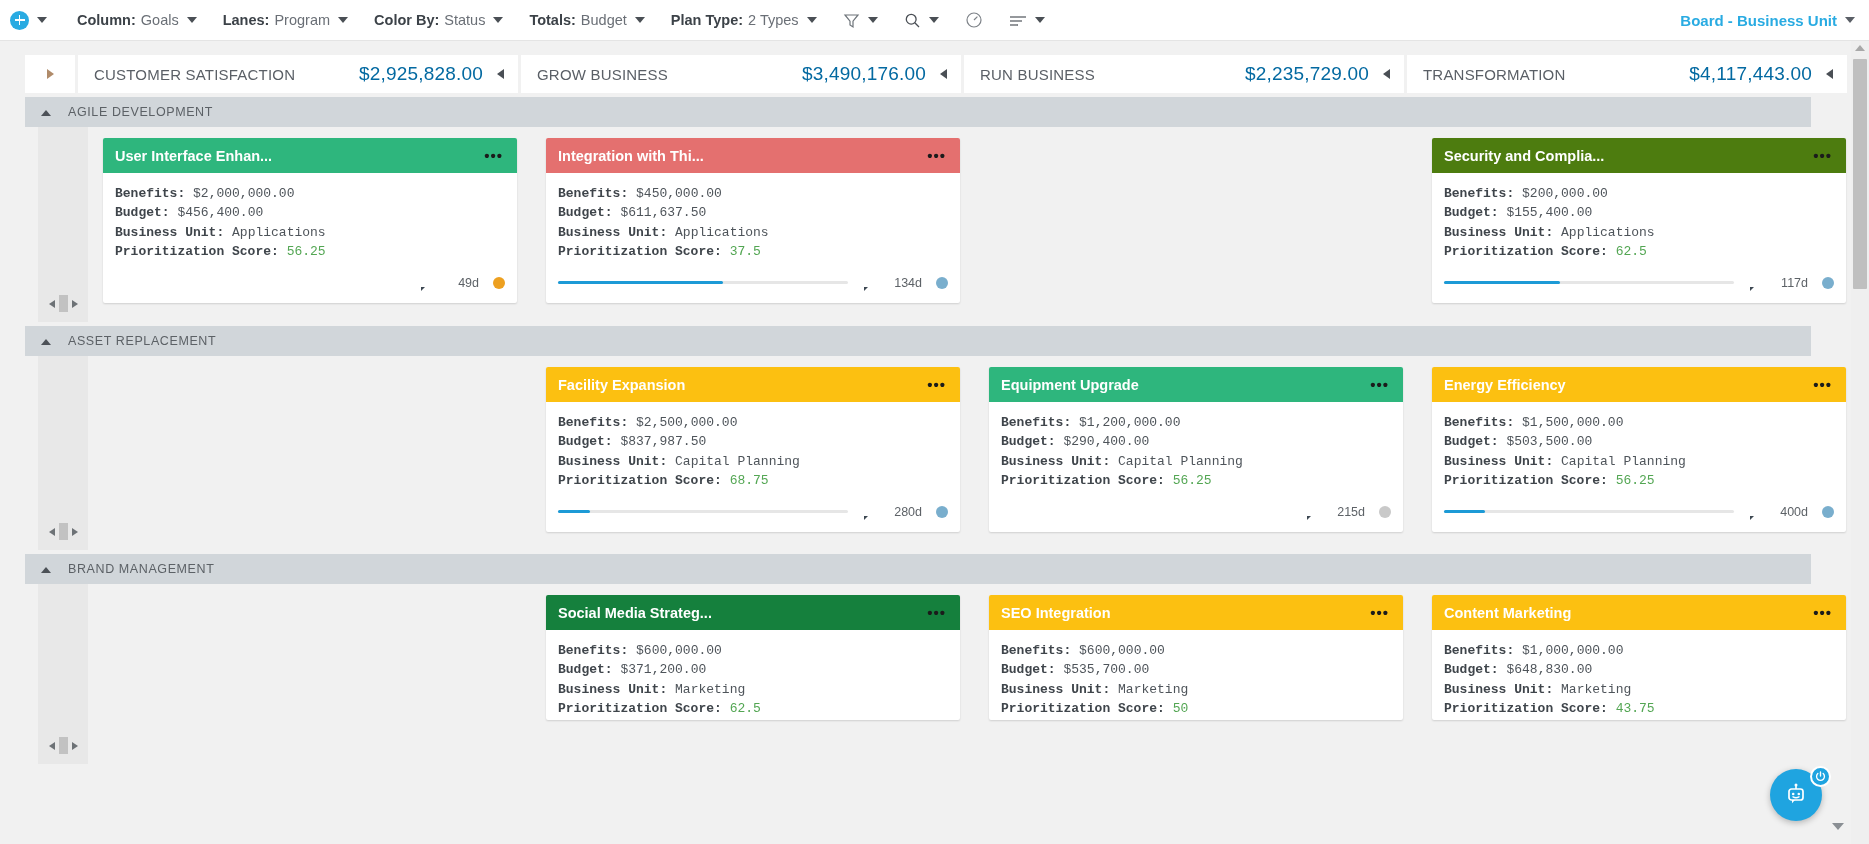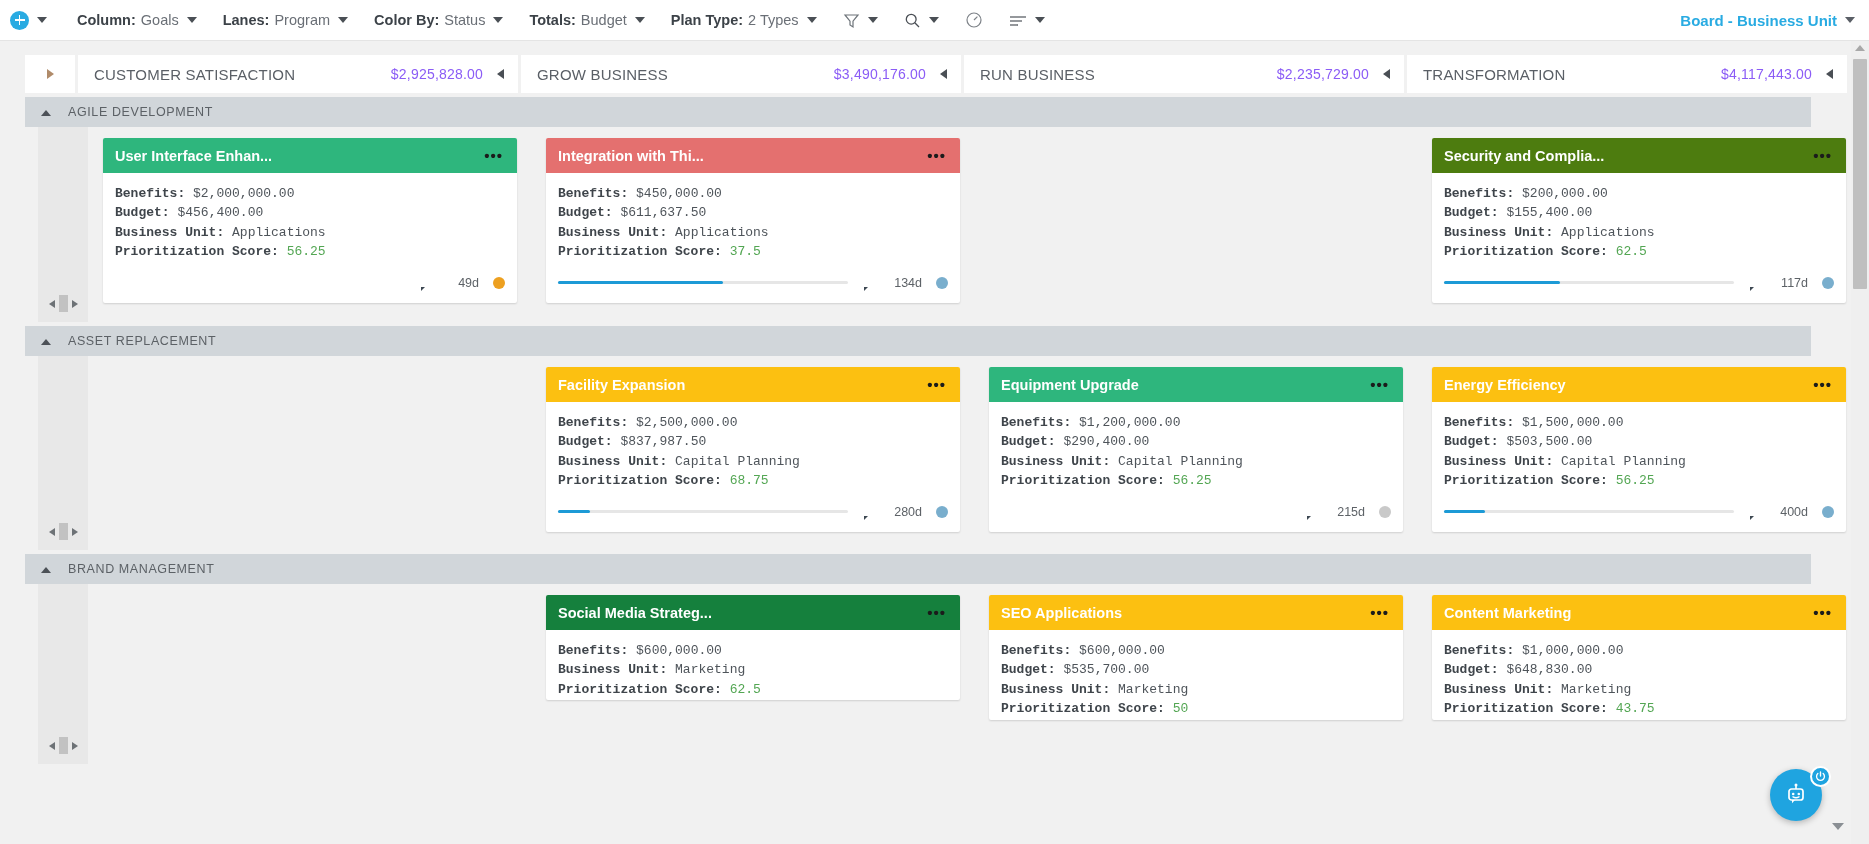--- a/index.html
+++ b/index.html
@@ -95,21 +95,21 @@
     width: 0;height:0;border-top:5px solid transparent;border-bottom:5px solid transparent;
     border-left: 7px solid #b08b6a;
   }
   .col-head {
     flex: none; width: 440px; height: 38px; background: #fff;
     margin-right: 3px; display: flex; align-items: center;
     padding: 0 14px 0 16px; color: #5a5f66; font-size: 15px;
     letter-spacing: .2px;
   }
   .col-head .name { flex: 1; white-space: nowrap; overflow: hidden; text-overflow: ellipsis; }
-  .col-head .total { color: #8b5cf6; font-size: 14px; margin-right: 14px; }
+  .col-head .total { color: #0369a1; font-size: 19px; margin-right: 14px; }
   .col-head .collapse {
     width:0;height:0;border-top:5px solid transparent;border-bottom:5px solid transparent;
     border-right: 7px solid #4a4f55; cursor: pointer;
   }
 
   
   .lane-head {
     height: 30px; margin: 4px 0 0 25px; width: 1786px;
     background: #d1d6da; display: flex; align-items: center;
     padding-left: 16px; color: #5c6166; font-size: 12.5px; letter-spacing: .6px;
@@ -475,29 +475,30 @@
           </div>
           <div class="cell"></div>
           <div class="cell">
             <div class="card">
               <div class="card-head" style="background:#15803d">
                 <span class="t">Social Media Strateg...</span>
                 <span class="dots">•••</span>
               </div>
               <div class="card-body">
                 <div class="row"><b>Benefits:</b> <span>$600,000.00</span></div>
+                <div class="row"><b>Budget:</b> <span>$371,200.00</span></div>
                 <div class="row"><b>Business Unit:</b> <span>Marketing</span></div>
                 <div class="row"><b>Prioritization Score:</b> <span class="score">62.5</span></div>
               </div>
             </div>
           </div>
           <div class="cell">
             <div class="card">
               <div class="card-head" style="background:#fcc011">
-                <span class="t">SEO Applications</span>
+                <span class="t">SEO Integration</span>
                 <span class="dots">•••</span>
               </div>
               <div class="card-body">
                 <div class="row"><b>Benefits:</b> <span>$600,000.00</span></div>
                 <div class="row"><b>Budget:</b> <span>$535,700.00</span></div>
                 <div class="row"><b>Business Unit:</b> <span>Marketing</span></div>
                 <div class="row"><b>Prioritization Score:</b> <span class="score">50</span></div>
               </div>
             </div>
           </div>

